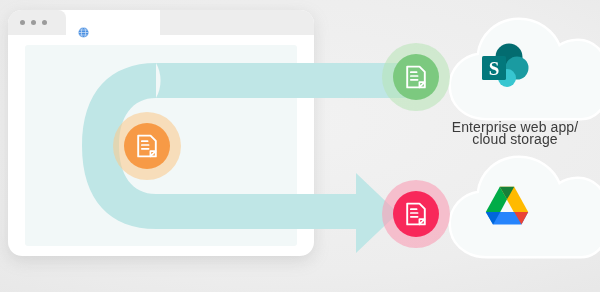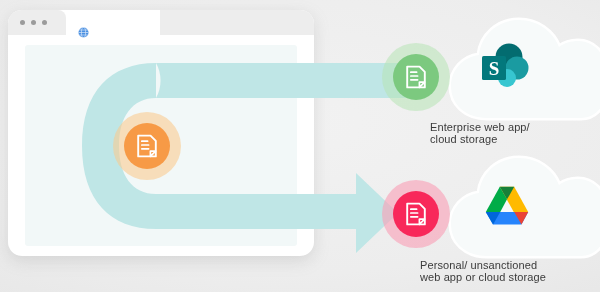--- a/index.html
+++ b/index.html
@@ -80,23 +80,23 @@
   }
   .badge-halo {
     position: absolute;
     border-radius: 50%;
   }
   .doc-glyph { display: block; }
 
   
   .caption {
     position: absolute;
-    text-align: left;
+    text-align: center;
     color: #3b3b3b;
-    font-size: 11px;
+    font-size: 14px;
     line-height: 12px;
     letter-spacing: .1px;
     white-space: pre-line;
   }
 </style>
 </head>
 <body>
 
 <div id="stage">
 
@@ -265,17 +265,15 @@
           <line x1="5.8" y1="11.0" x2="12.6" y2="11.0"></line>
           <line x1="5.8" y1="14.8" x2="12.6" y2="14.8"></line>
         </g>
       </svg>
     </div>
   </div>
 
   <div class="layer" id="labels">
     <div class="caption" style="left:430px; top:121px; width:170px;">Enterprise web app/
 cloud storage</div>
-    <div class="caption" style="left:420px; top:259px; width:180px;">Personal/ unsanctioned
-web app or cloud storage</div>
   </div>
 
 </div>
 
 </body></html>

